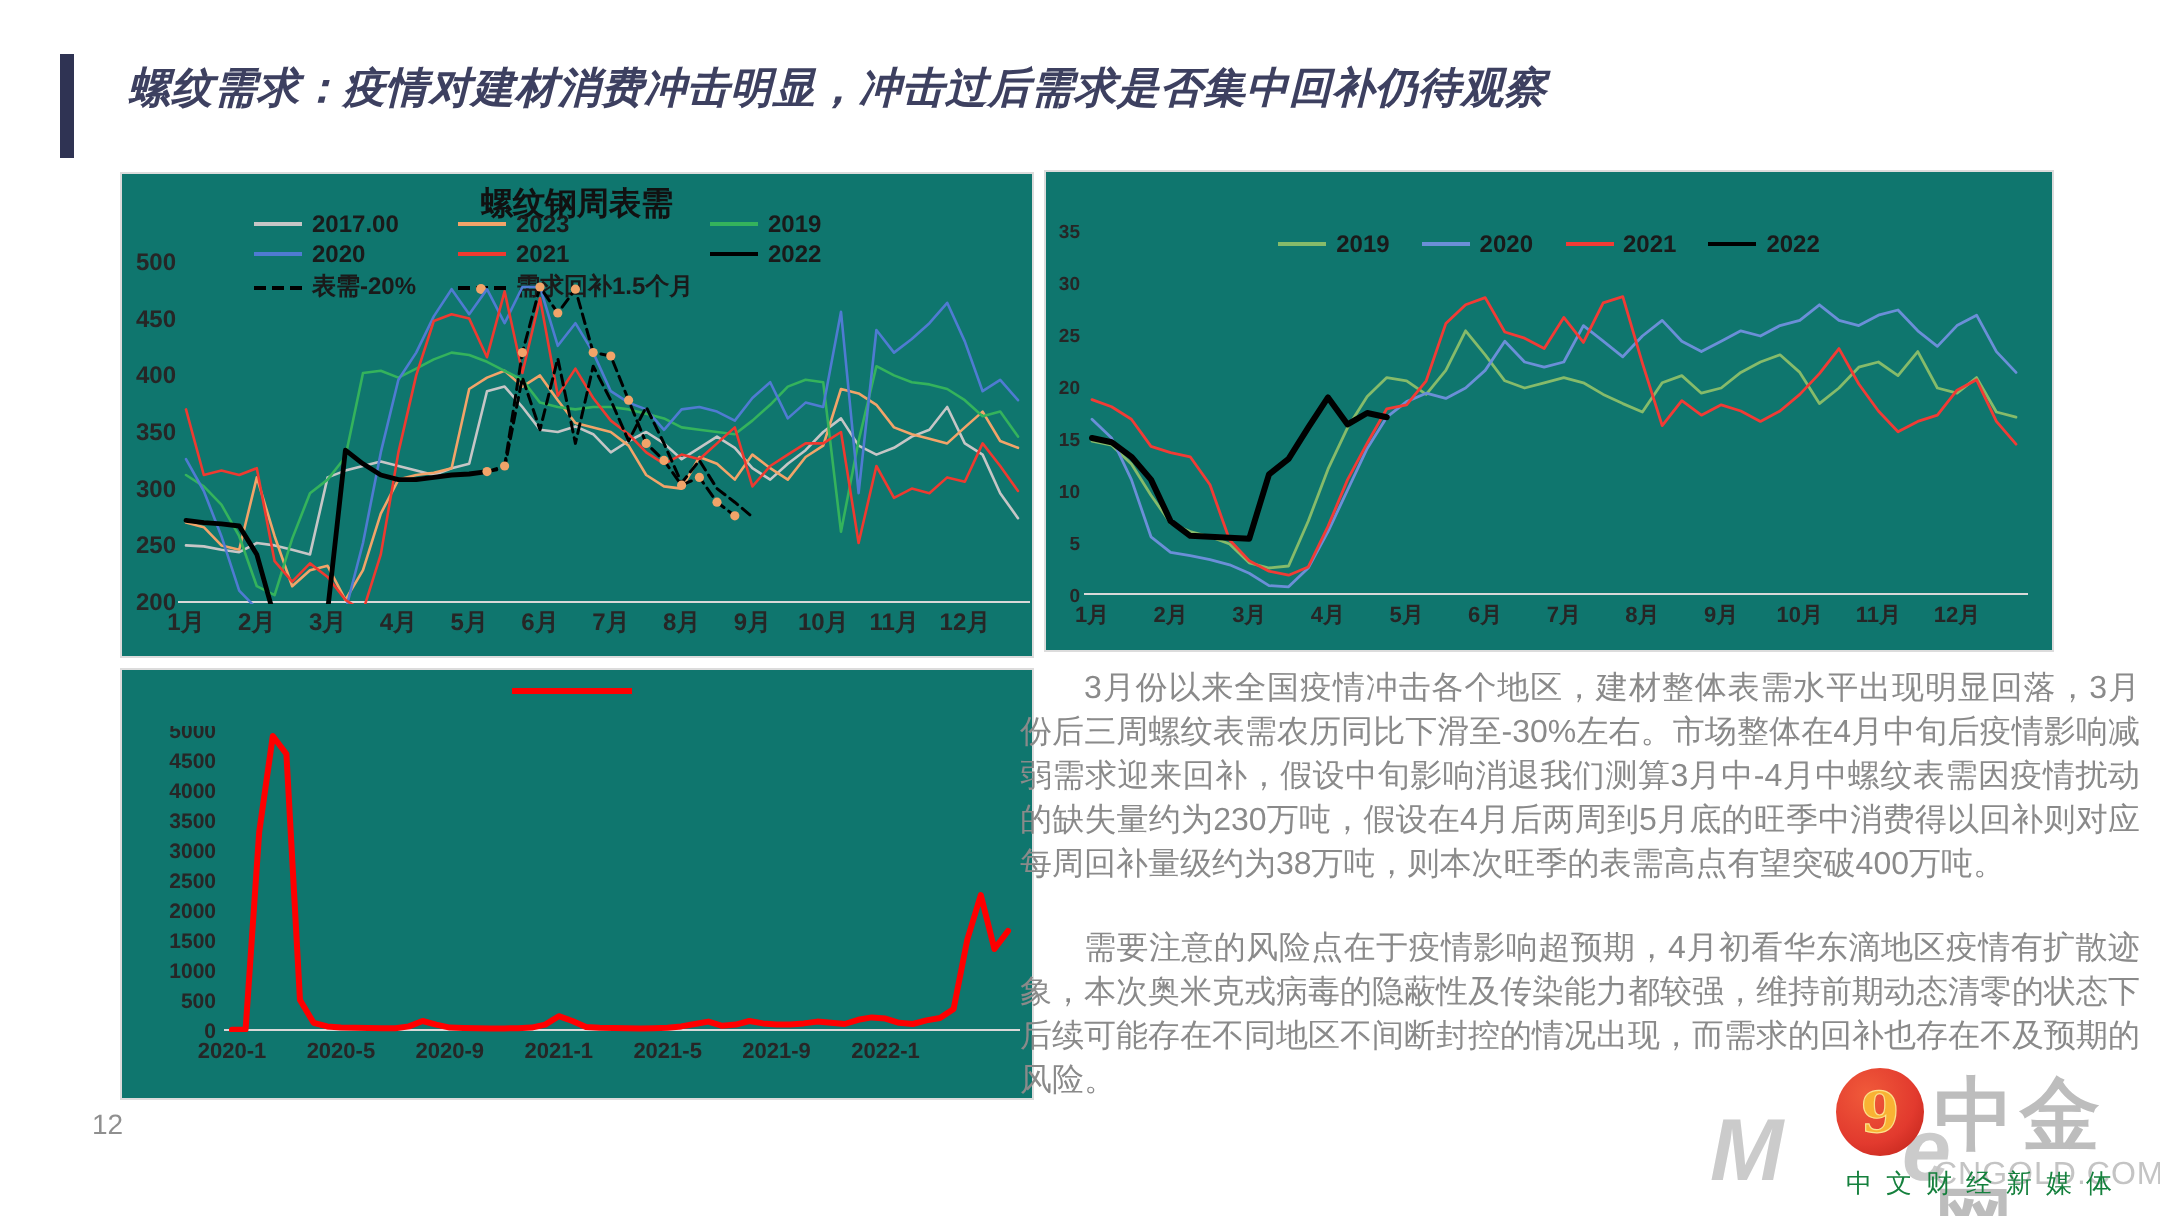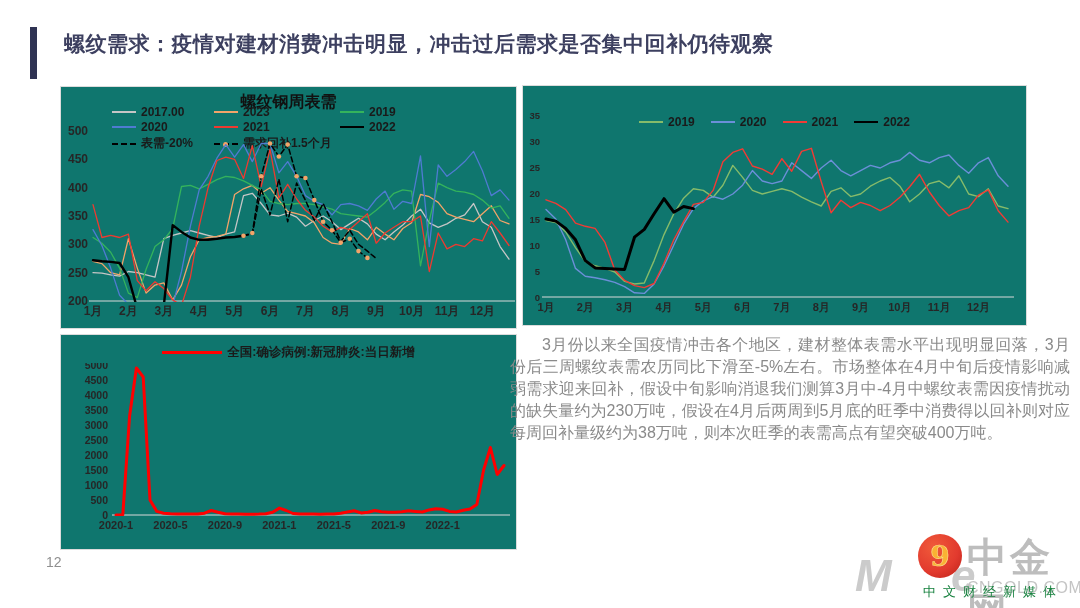--- a/index.html
+++ b/index.html
@@ -1,29 +1,29 @@
 <!DOCTYPE html>
 <html><head>
 <meta charset="utf-8">
 <style>
   html,body{margin:0;padding:0;background:#fff;}
   body{width:1080px;height:608px;position:relative;overflow:hidden;
        font-family:"Liberation Sans","DejaVu Sans",sans-serif;}
   .accent-bar{position:absolute;left:30px;top:27px;width:7px;height:52px;background:#2F3353;}
-  .page-title{position:absolute;left:64px;top:30px;font-size:21px;font-weight:bold;color:#3D4060;letter-spacing:0.5px;}
+  .page-title{position:absolute;left:64px;top:30px;font-size:21px;font-weight:bold;color:#3D4060;letter-spacing:0.5px;font-style:italic;}
   .panel{position:absolute;background:#0f766e;border:1px solid #DCDCDC;box-sizing:border-box;}
   #panel-c1{left:60px;top:86px;width:457px;height:243px;}
   #panel-c2{left:522px;top:85px;width:505px;height:241px;}
   #panel-c3{left:60px;top:334px;width:457px;height:216px;}
   .chart-title{position:absolute;top:5px;left:0;right:0;text-align:center;font-weight:bold;color:#111;}
   #panel-c1 .chart-title{font-size:16px;}
   #panel-c2 .chart-title{font-size:14px;top:8px;}
   .chart-svg{position:absolute;left:0;top:0;}
   .legend{position:absolute;color:#1a1a1a;font-weight:bold;}
-  #legend-c1{left:51px;top:18px;display:grid;grid-template-columns:102px 126px auto;row-gap:1px;font-size:12px;}
+  #legend-c1{left:66px;top:18px;display:grid;grid-template-columns:102px 126px auto;row-gap:1px;font-size:12px;}
   #legend-c2{left:0;right:0;top:29px;display:flex;justify-content:center;gap:16px;font-size:12px;}
   #legend-c3{left:0;right:0;top:9px;display:flex;justify-content:center;font-size:12.5px;}
   .legend-item{display:flex;align-items:center;white-space:nowrap;}
   .swatch{display:inline-block;width:24px;height:0;margin-right:5px;position:relative;}
   .swatch .dot{position:absolute;left:9px;top:-3px;width:5px;height:5px;border-radius:50%;}
   .commentary{position:absolute;left:510px;top:334px;width:560px;color:#8A8A8A;
               font-size:16px;line-height:22px;text-align:justify;}
   .commentary p{margin:0 0 20px 0;text-indent:2em;}
   .page-number{position:absolute;left:46px;top:554px;font-size:14px;color:#8F8F8F;text-align:center;}
   .watermark{position:absolute;left:855px;top:525px;width:220px;height:80px;}
@@ -184,21 +184,20 @@
         <path d=" M23.0,113.8 L32.8,117.4 L42.7,123.6 L52.5,137.2 L62.3,140.3 L72.1,142.4 L82.0,156.4 L91.8,184.0 L101.6,194.4 L111.5,199.6 L121.3,201.6 L131.1,197.5 L141.0,177.2 L150.8,153.8 L160.6,135.6 L170.4,118.4 L180.3,116.4 L190.1,104.4 L199.9,75.8 L209.8,66.4 L219.6,62.8 L229.4,80.0 L239.3,83.1 L249.1,88.3 L258.9,72.7 L268.7,85.2 L278.6,65.4 L288.4,62.3 L298.2,95.6 L308.1,126.8 L317.9,114.3 L327.7,121.6 L337.6,116.4 L347.4,119.5 L357.2,124.7 L367.0,119.5 L376.9,111.2 L386.7,100.8 L396.5,88.3 L406.4,106.0 L416.2,119.5 L426.0,129.9 L435.9,124.7 L445.7,121.6 L455.5,109.1 L465.3,103.9 L475.2,124.7 L485.0,136.1" fill="none" stroke="#F23B35" stroke-width="1.4" stroke-linejoin="round" stroke-linecap="round"></path>
         <path d=" M23.0,133.0 L32.8,135.1 L42.7,142.4 L52.5,153.8 L62.3,174.6 L72.1,181.9 L82.0,182.4 L91.8,182.9 L101.6,183.4 L111.5,151.2 L121.3,143.4 L131.1,127.8 L141.0,112.7 L150.8,126.2 L160.6,120.5 L170.4,122.6" fill="none" stroke="#000000" stroke-width="3" stroke-linejoin="round" stroke-linecap="round"></path>
       </g>
     </svg>
 </div>
 
 <div class="panel" id="panel-c3">
   <div class="legend" id="legend-c3">
       <div class="legend-item">
         <span class="swatch" style="border-top: 3px solid rgb(255, 0, 0); width: 60px;"></span>
-        <span>全国:确诊病例:新冠肺炎:当日新增</span>
       </div>
     </div>
   <svg class="chart-svg" id="svg-c3" width="455" height="214" style="top:28px">
       <defs>
         <clipPath id="clip-c3">
           <rect x="52" y="-26" width="398" height="179"></rect>
         </clipPath>
       </defs>
       <text x="47" y="156" text-anchor="end" font-size="10.5" font-weight="bold" fill="#262626" font-family="'Liberation Sans','DejaVu Sans',sans-serif">0</text>
       <text x="47" y="141" text-anchor="end" font-size="10.5" font-weight="bold" fill="#262626" font-family="'Liberation Sans','DejaVu Sans',sans-serif">500</text>
@@ -219,21 +218,22 @@
       <text x="272.82456140350877" y="166" text-anchor="middle" font-size="11" font-weight="bold" fill="#262626" font-family="'Liberation Sans','DejaVu Sans',sans-serif">2021-5</text>
       <text x="327.280701754386" y="166" text-anchor="middle" font-size="11" font-weight="bold" fill="#262626" font-family="'Liberation Sans','DejaVu Sans',sans-serif">2021-9</text>
       <text x="381.7368421052632" y="166" text-anchor="middle" font-size="11" font-weight="bold" fill="#262626" font-family="'Liberation Sans','DejaVu Sans',sans-serif">2022-1</text>
       <g clip-path="url(#clip-c3)">
         <path d=" M55.0,151.9 L61.8,151.7 L68.6,53.0 L75.4,5.0 L82.2,14.0 L89.0,137.0 L95.8,148.4 L102.6,150.2 L109.5,150.7 L116.3,150.9 L123.1,151.0 L129.9,151.1 L136.7,151.1 L143.5,150.2 L150.3,147.5 L157.1,149.3 L163.9,150.8 L170.7,151.0 L177.5,151.1 L184.3,151.2 L191.1,151.2 L197.9,151.1 L204.8,150.8 L211.6,149.3 L218.4,145.1 L225.2,147.5 L232.0,150.5 L238.8,150.9 L245.6,151.0 L252.4,151.1 L259.2,151.2 L266.0,151.1 L272.8,150.9 L279.6,150.2 L286.4,149.0 L293.2,147.8 L300.1,149.9 L306.9,149.3 L313.7,147.5 L320.5,148.7 L327.3,149.2 L334.1,149.3 L340.9,148.7 L347.7,147.8 L354.5,148.4 L361.3,149.0 L368.1,146.9 L374.9,145.7 L381.7,146.3 L388.5,148.4 L395.4,149.0 L402.2,147.2 L409.0,146.0 L415.8,141.5 L422.6,107.0 L429.4,84.5 L436.2,111.5 L443.0,102.5" fill="none" stroke="#FF0000" stroke-width="3" stroke-linejoin="round" stroke-linecap="round"></path>
       </g>
     </svg>
 </div>
 
 <div class="commentary">
-  <p>3月份以来全国疫情冲击各个地区，建材整体表需水平出现明显回落，3月份后三周螺纹表需农历同比下滑至-5%左右。市场整体在4月中旬后疫情影响减弱需求迎来回补，假设中旬影响消退我们测算3月中-4月中螺纹表需因疫情扰动的缺失量约为230万吨，假设在4月后两周到5月底的旺季中消费得以回补则对应每周回补量级约为38万吨，则本次旺季的表需高点有望突破400万吨。</p>
+  <p>3月份以来全国疫情冲击各个地区，建材整体表需水平出现明显回落，3月份后三周螺纹表需农历同比下滑至-30%左右。市场整体在4月中旬后疫情影响减弱需求迎来回补，假设中旬影响消退我们测算3月中-4月中螺纹表需因疫情扰动的缺失量约为230万吨，假设在4月后两周到5月底的旺季中消费得以回补则对应每周回补量级约为38万吨，则本次旺季的表需高点有望突破400万吨。</p>
+  <p>需要注意的风险点在于疫情影响超预期，4月初看华东滴地区疫情有扩散迹象，本次奥米克戎病毒的隐蔽性及传染能力都较强，维持前期动态清零的状态下后续可能存在不同地区不间断封控的情况出现，而需求的回补也存在不及预期的风险。</p>
 </div>
 
 <div class="page-number">12</div>
 
 <div class="watermark">
   <span class="wm-m">M</span>
   <span class="wm-e">e</span>
   <span class="wm-brand">中金网</span>
   <span class="wm-domain">CNGOLD.COM.CN</span>
   <span class="wm-tagline">中文财经新媒体</span>

